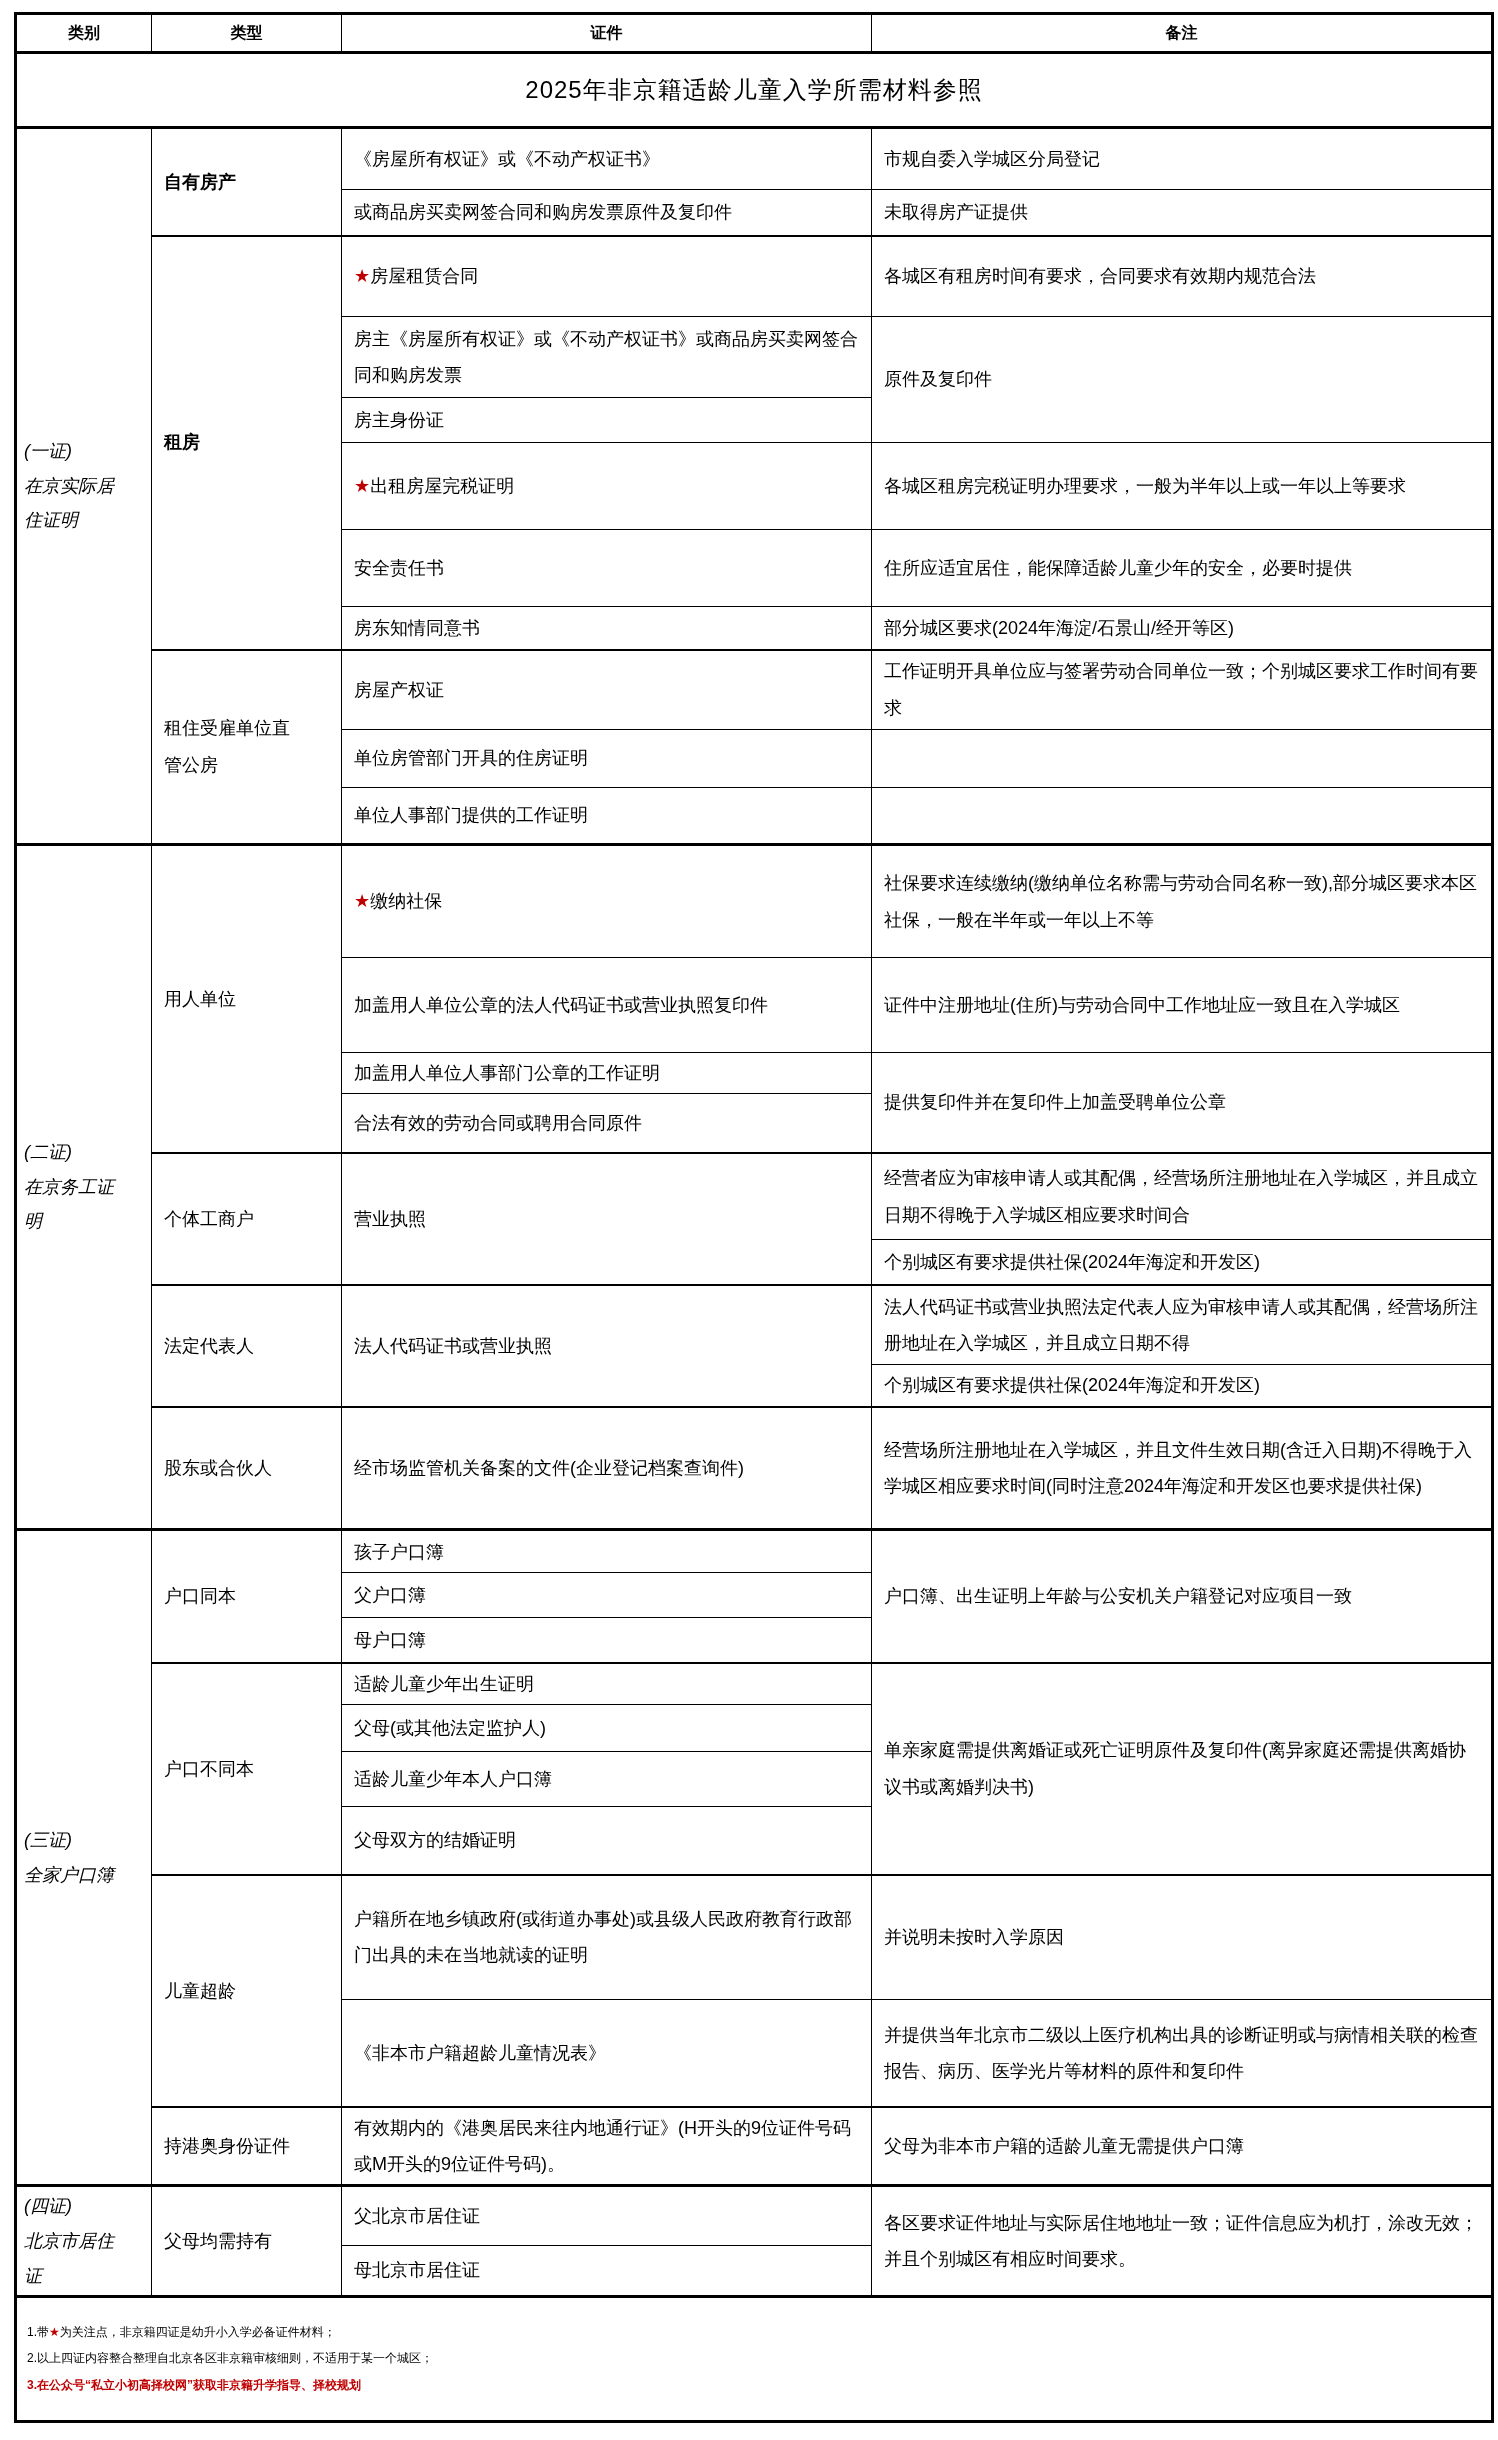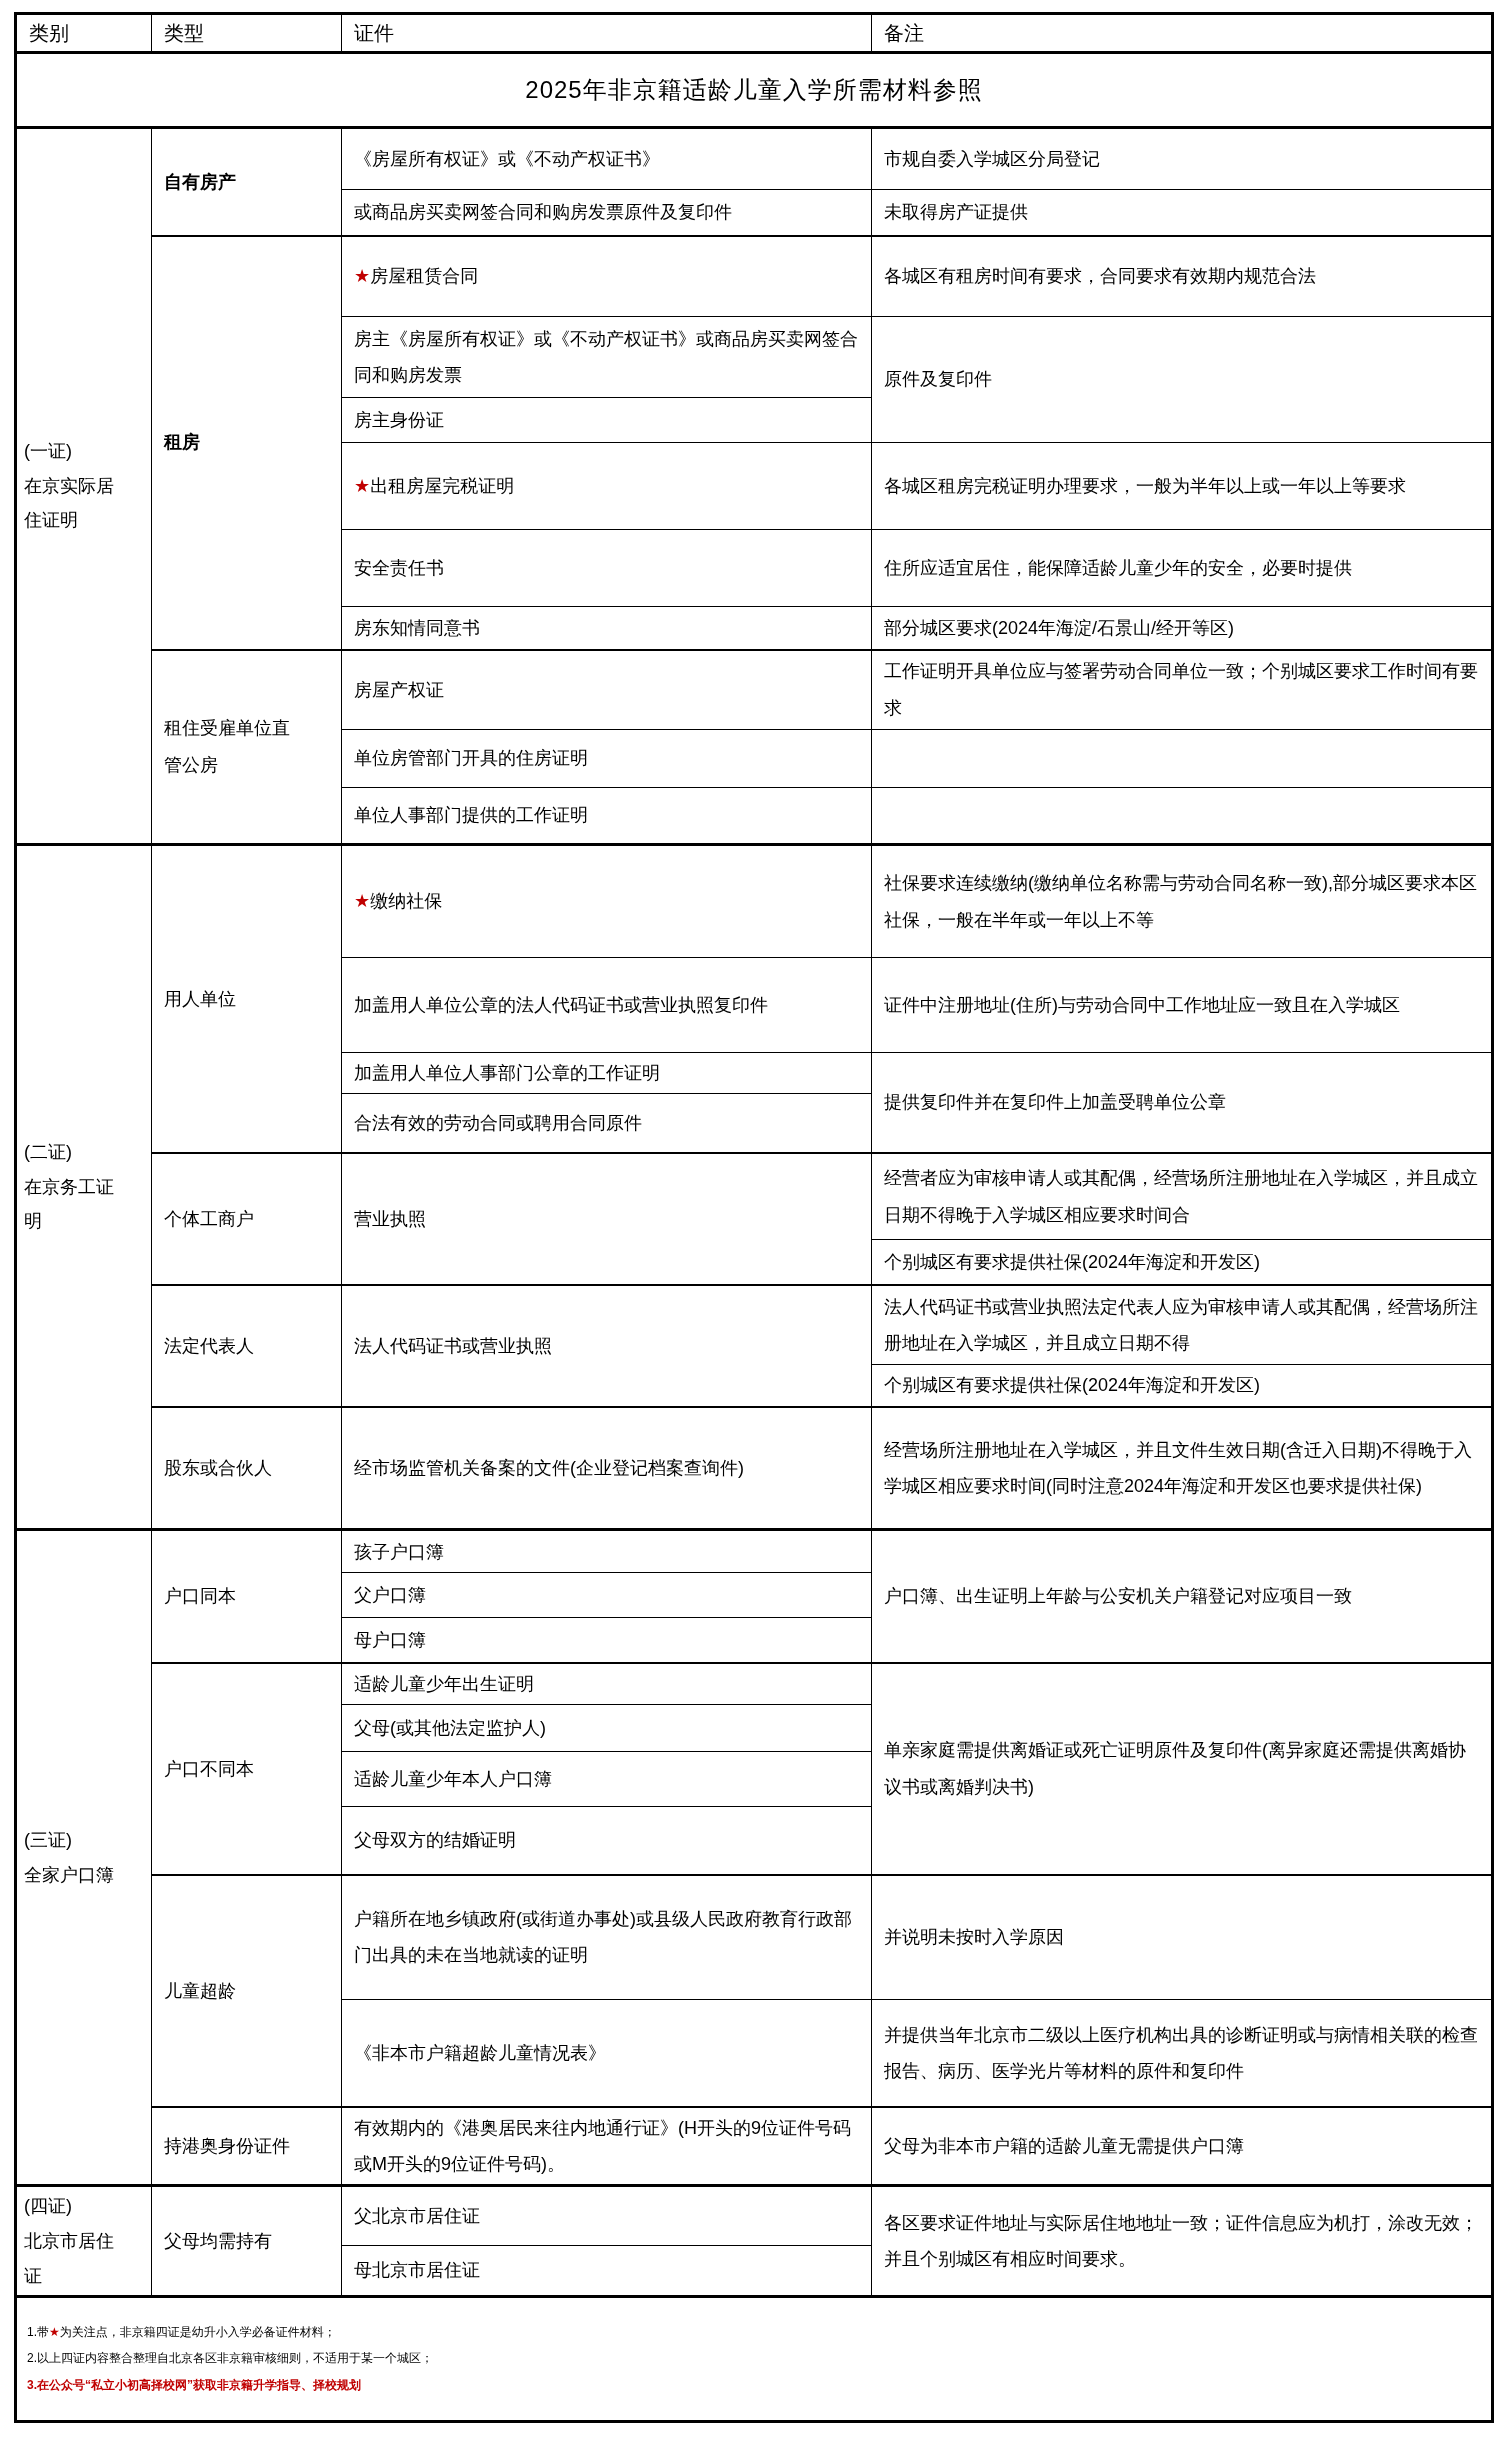--- a/index.html
+++ b/index.html
@@ -6,23 +6,23 @@
   body{width:1498px;font-family:"Liberation Sans","DejaVu Sans",sans-serif;color:#000;}
   .wrap{padding:12px 7px 0 14px;}
   table{border-collapse:collapse;table-layout:fixed;width:1477px;border:3.5px solid #000;}
   td,th{border:1.5px solid #000;padding:2px 12px;vertical-align:middle;
         font-size:18px;line-height:2.02;color:#000;word-break:break-all;}
   
   tr.gt > td{border-top:2.5px solid #000;}
   tr.st > td{border-top:3.5px solid #000;margin-top:20px;}
   .title-cell{border-bottom:3.5px solid #000;text-align:center;font-size:24px;
               font-weight:normal;letter-spacing:1px;}
-  thead th{border-bottom:3.5px solid #000;font-size:20px;font-weight:normal;
-           text-align:left;line-height:1.6;}
-  td.cat{white-space:pre-line;padding:2px 4px 2px 7px;line-height:1.92;}
+  thead th{border-bottom:3.5px solid #000;font-size:16px;font-weight:bold;
+           text-align:center;line-height:1.6;}
+  td.cat{white-space:pre-line;padding:2px 4px 2px 7px;line-height:1.92;font-style:italic;}
   td.type{white-space:pre-line;padding:2px 8px 2px 12px;}
   .bold{font-weight:bold;}
   .star{color:#c00000;}
   tr.foot td{border-top:3.5px solid #000;vertical-align:middle;padding:4px 10px;}
   tr.foot p{margin:5px 0;line-height:1.78;font-size:12px;}
   p.note3{color:#c00000;font-weight:bold;}
 </style>
 </head>
 <body>
 

